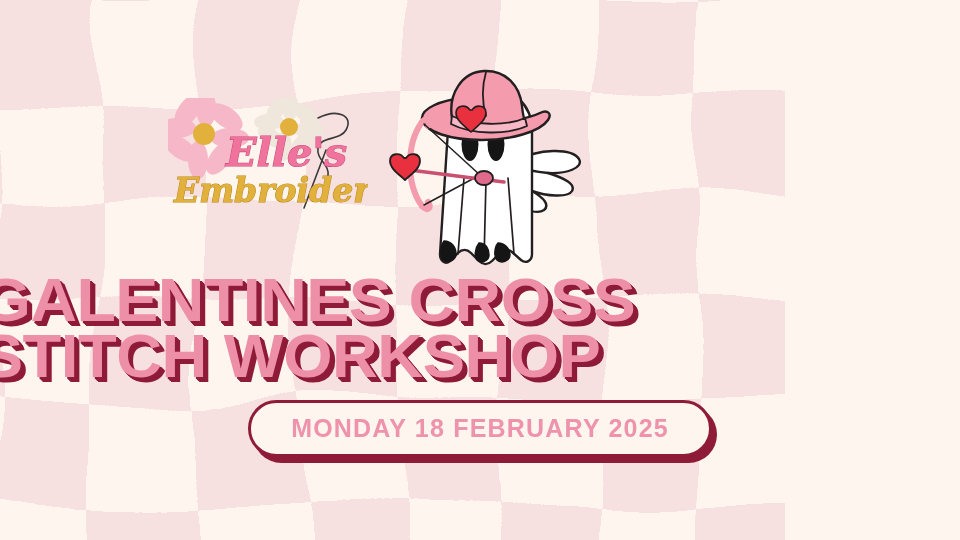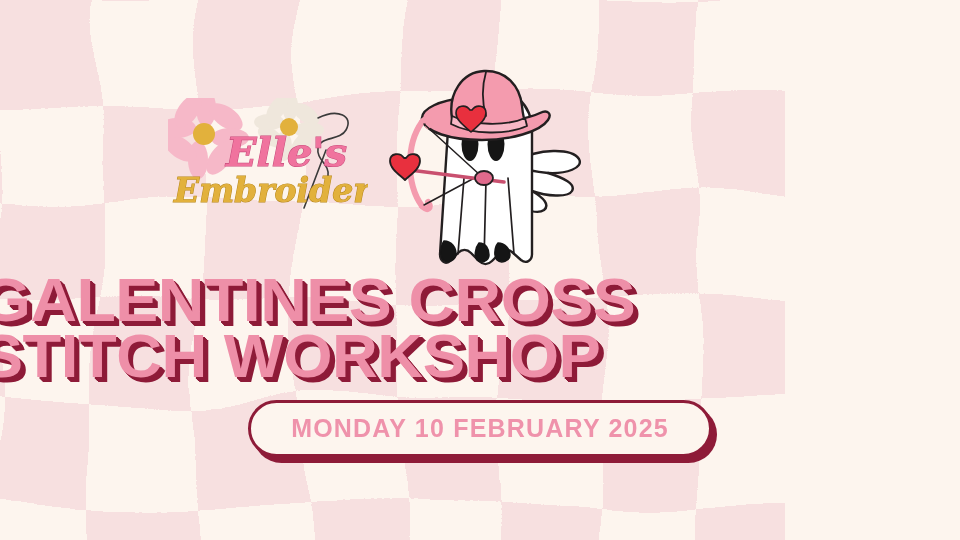--- a/index.html
+++ b/index.html
@@ -205,17 +205,17 @@
     </g>
   </svg>
 
   <div id="title-block">
     <div class="title-line" id="title-line-1">GALENTINES CROSS</div>
     <div class="title-line" id="title-line-2">STITCH WORKSHOP</div>
   </div>
 
   <div id="date-pill-wrap">
     <div id="date-pill">
-      <span id="date-text">MONDAY 10 FEBRUARY 2025</span>
+      <span id="date-text">MONDAY 18 FEBRUARY 2025</span>
     </div>
   </div>
 
 </div>
 
 </body></html>

